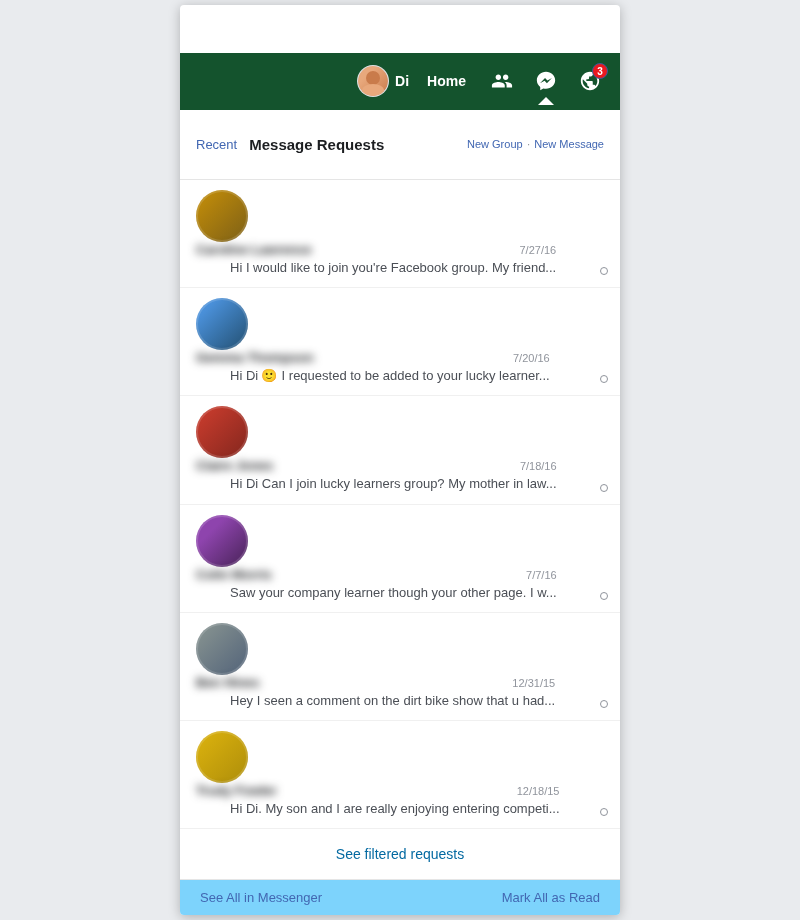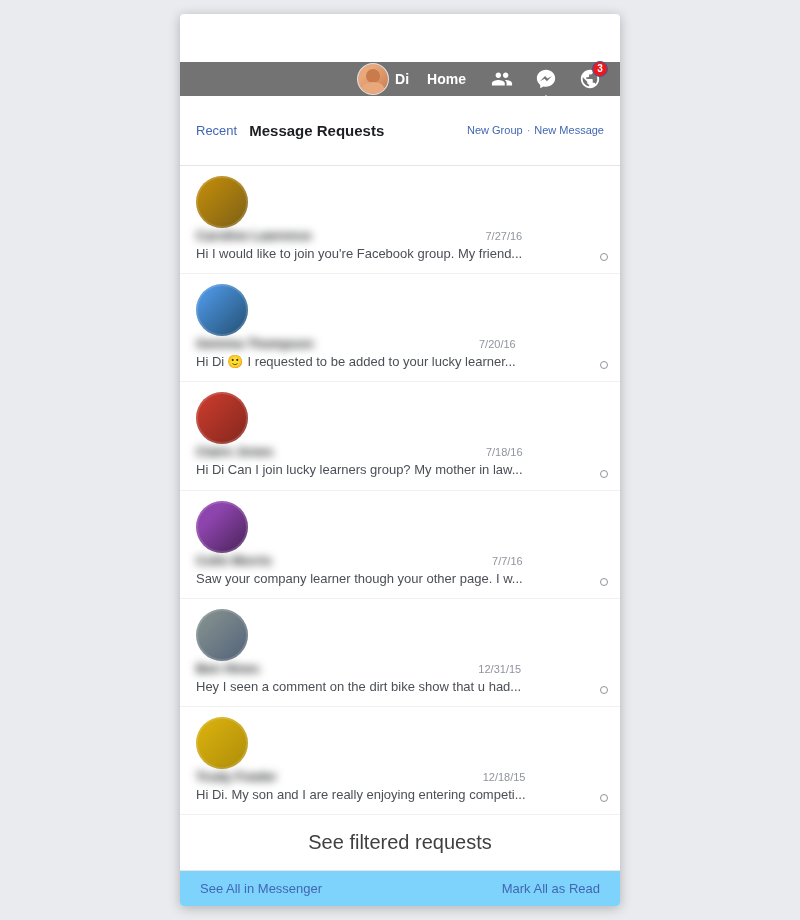--- a/index.html
+++ b/index.html
@@ -15,22 +15,22 @@
     .panel-wrapper {
       width: 440px;
       background: #fff;
       border-radius: 4px;
       box-shadow: 0 2px 12px rgba(0,0,0,0.25);
       overflow: hidden;
     }
 
     
     .top-bar {
-      background: #737373;
-      height: 34px;
+      background: #14532d;
+      height: 57px;
       display: flex;
       align-items: center;
       justify-content: flex-end;
       padding: 0 12px;
       gap: 8px;
       margin-top: 48px;
     }
 
     .top-bar-user {
       display: flex;
@@ -259,42 +259,43 @@
       margin-left: 8px;
     }
 
     .message-preview {
       font-size: 13px;
       color: #4b4f56;
       white-space: nowrap;
       overflow: hidden;
       text-overflow: ellipsis;
       line-height: 1.4;
+      margin-left: 34px;
     }
 
     .message-indicator {
       position: absolute;
       right: 12px;
       bottom: 12px;
       width: 8px;
       height: 8px;
       border: 1.5px solid #90949c;
       border-radius: 50%;
     }
 
     
     .see-filtered {
       text-align: center;
       padding: 16px;
       border-bottom: 1px solid #e5e5e5;
     }
 
     .see-filtered a {
-      color: #404040;
-      font-size: 20px;
+      color: #0369a1;
+      font-size: 14px;
       text-decoration: none;
       cursor: pointer;
     }
 
     
     .panel-footer {
       display: flex;
       justify-content: space-between;
       padding: 10px 20px;
       background: #7dd3fc;

